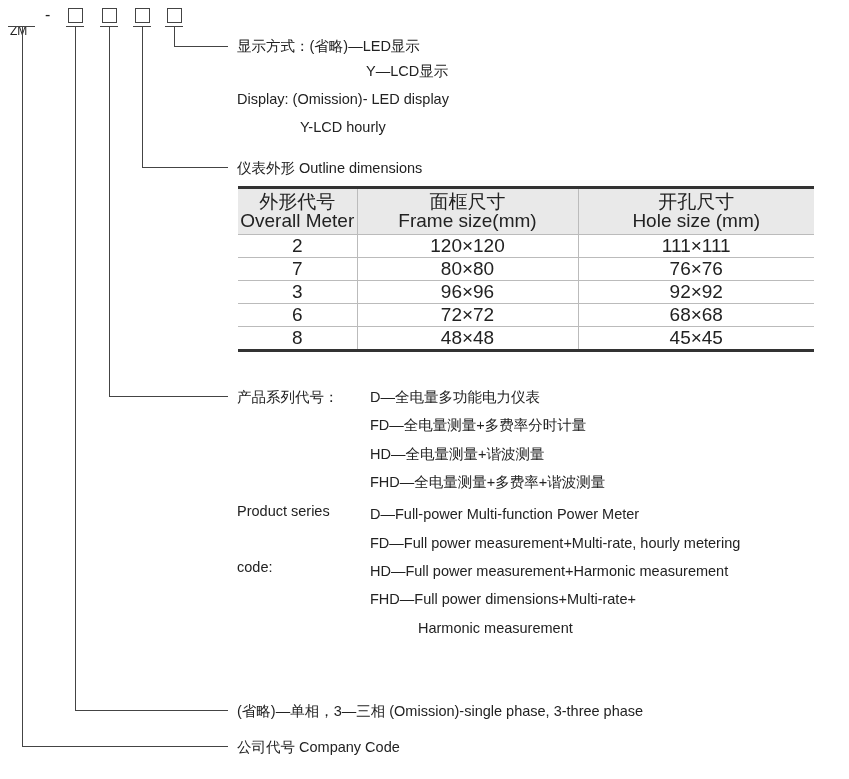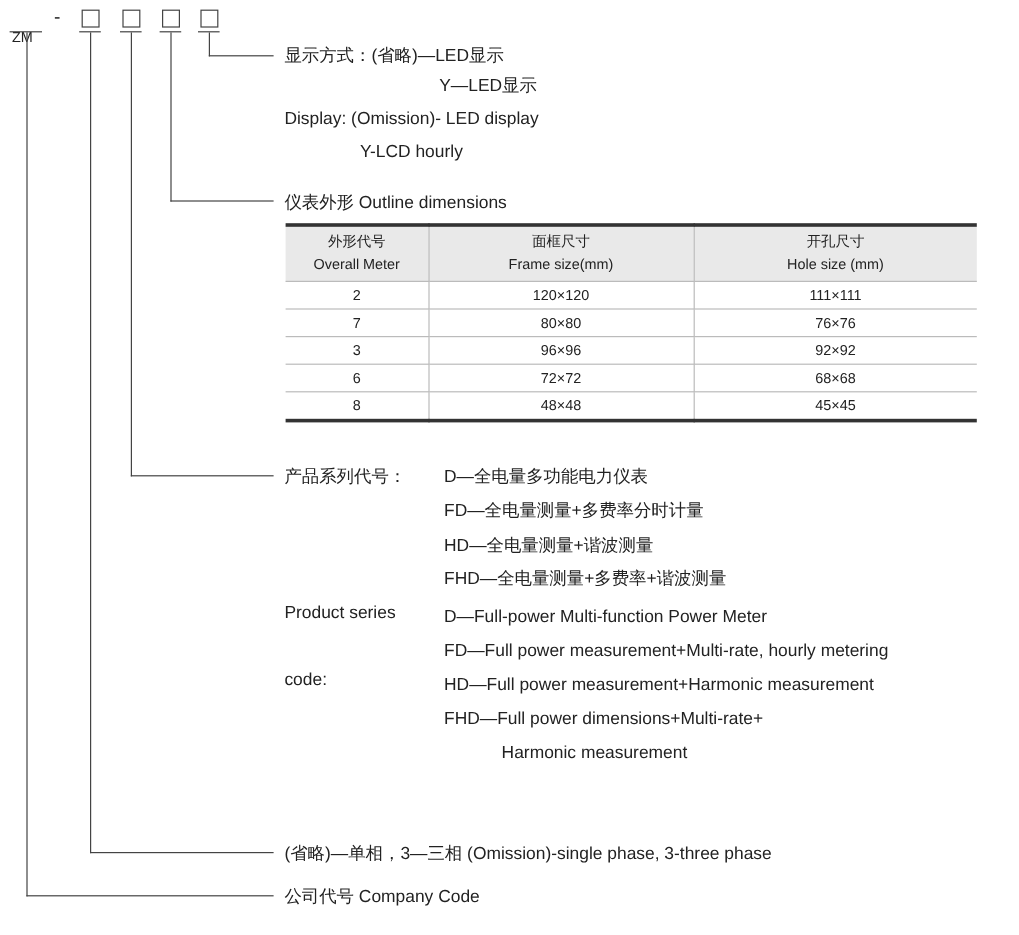--- a/index.html
+++ b/index.html
@@ -5,21 +5,21 @@
   html, body { margin:0; padding:0; background:#ffffff; }
   body { width:849px; height:779px; position:relative; overflow:hidden;
          font-family:"Liberation Sans","DejaVu Sans",sans-serif; color:#222; }
   .line { position:absolute; background:#444; }
   .code-root { position:absolute; left:10px; top:6px; font-size:12px; color:#222;margin-top:18px; }
   .dash { position:absolute; left:45px; top:6px; font-size:16px; }
   .box { position:absolute; top:8px; width:13px; height:13px; border:1px solid #444; background:#fff; }
   .underbar { position:absolute; top:26px; height:1px; background:#444; }
   .txt { position:absolute; font-size:14.5px; white-space:nowrap; color:#222; }
   table.dim { position:absolute; left:238px; top:186px; width:576px; border-collapse:collapse;
-              border-top:3px solid #333; border-bottom:3px solid #333; font-size:12px; }
+              border-top:3px solid #333; border-bottom:3px solid #333; font-size:19px; }
   table.dim th { background:#e9e9e9; font-weight:normal; line-height:19px; padding:3px 0 4px 0;
                  border-right:1px solid #bbb; border-bottom:1px solid #bbb; text-align:center; }
   table.dim td { text-align:center; height:22px; line-height:22px; padding:0;
                  border-right:1px solid #bbb; border-bottom:1px solid #bbb; }
   table.dim th:last-child, table.dim td:last-child { border-right:none; }
   table.dim tr:last-child td { border-bottom:none; }
 </style>
 </head>
 <body>
 
@@ -45,21 +45,21 @@
 <div class="line" style="left:109px;top:27px;width:1px;height:370px;"></div>
 <div class="line" style="left:109px;top:396px;width:119px;height:1px;"></div>
 
 <div class="line" style="left:75px;top:27px;width:1px;height:684px;"></div>
 <div class="line" style="left:75px;top:710px;width:153px;height:1px;"></div>
 
 <div class="line" style="left:22px;top:27px;width:1px;height:720px;"></div>
 <div class="line" style="left:22px;top:746px;width:206px;height:1px;"></div>
 
 <div class="txt" style="left:237px;top:37px;">显示方式：(省略)—LED显示</div>
-<div class="txt" style="left:366px;top:62px;">Y—LED显示</div>
+<div class="txt" style="left:366px;top:62px;">Y—LCD显示</div>
 <div class="txt" style="left:237px;top:91px;">Display: (Omission)- LED display</div>
 <div class="txt" style="left:300px;top:119px;">Y-LCD hourly</div>
 
 <div class="txt" style="left:237px;top:159px;">仪表外形 Outline dimensions</div>
 
 <table class="dim">
   <colgroup>
       <col style="width:119px">
       <col style="width:221px">
       <col style="width:236px">

